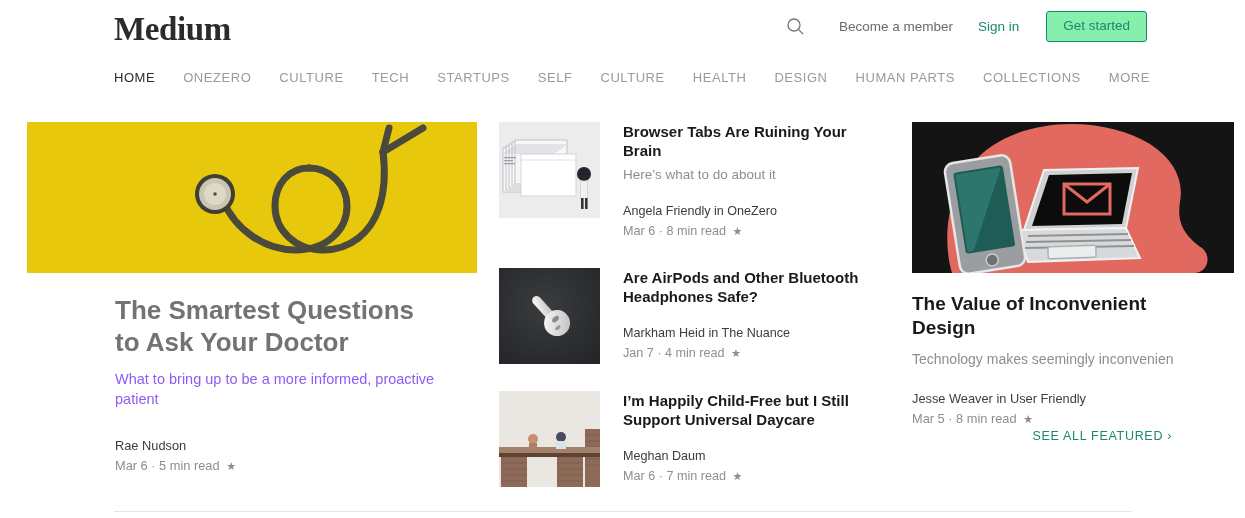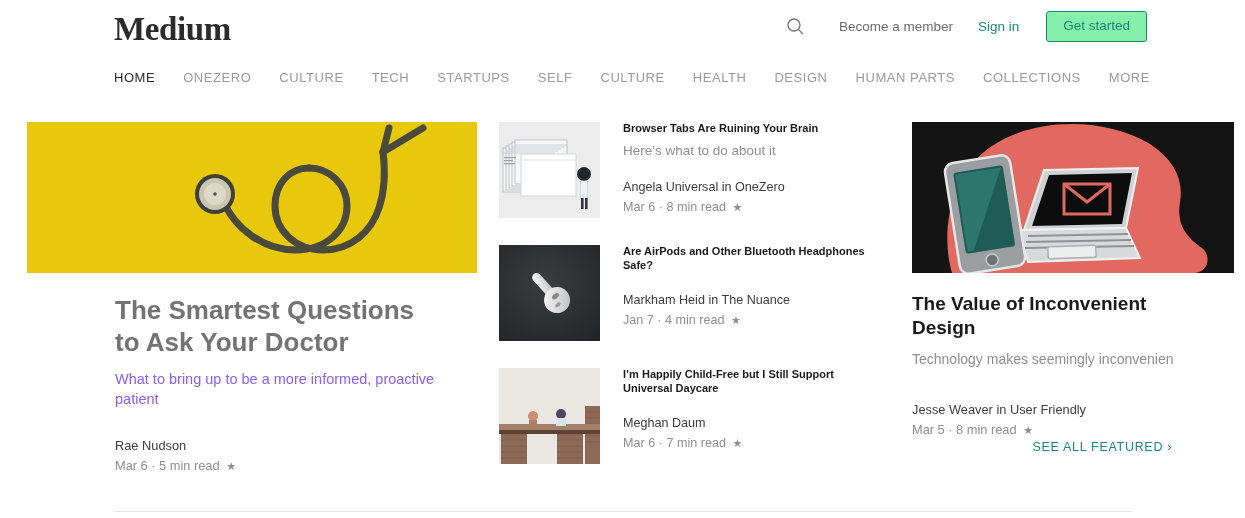--- a/index.html
+++ b/index.html
@@ -86,37 +86,37 @@
   .meta-author { font-size: 12.8px; color: #3c3c3c; line-height: 1.5; }
   .meta-line { font-size: 12.8px; color: #8e8e8e; line-height: 1.6; }
   .star { color: #8e8e8e; font-size: 11px; margin-left: 3px; }
 
   
   .col-mid { position: absolute; left: 499px; top: 0; width: 395px; }
   .mid-card { display: flex; margin-bottom: 27px; cursor: pointer; }
   .thumb { width: 101px; height: 96px; flex: 0 0 101px; position: relative; overflow: hidden; }
   .mid-text { padding-left: 23px; flex: 1 1 auto; }
   .mid-title {
-    font-size: 11px; font-weight: bold; line-height: 1.27; color: #1a1a1a;
+    font-size: 15px; font-weight: bold; line-height: 1.27; color: #1a1a1a;
     margin: 0; max-width: 260px;
   }
   .mid-sub { font-size: 13.5px; color: #8e8e8e; margin: 6px 0 0 0; line-height: 1.35; }
   .mid-meta { margin-top: 18px; }
   .mid-meta .meta-author { font-size: 12.6px; }
   .mid-meta .meta-line { font-size: 12.6px; }
 
   
   .col-right { position: absolute; left: 912px; top: 0; width: 322px; }
   .right-img { width: 322px; height: 151px; overflow: hidden; position: relative; background:#141414; cursor: pointer; }
   .right-title {
     font-size: 19px; font-weight: bold; line-height: 1.25; color: #1a1a1a;
     margin: 19px 0 0 0; max-width: 250px; cursor: pointer;
   }
   .right-sub { font-size: 14px; color: #8e8e8e; margin: 10px 0 0 0; line-height: 1.35; }
-  .right-meta { margin-top: 32px; }
+  .right-meta { margin-top: 21px; }
   .right-meta .meta-author { font-size: 12.8px; }
   .right-meta .meta-line { font-size: 12.8px; }
   .see-all {
     text-align: right; font-size: 12.5px; letter-spacing: 0.7px;
     color: #1a8870; cursor: pointer; padding-right: 62px;
   }
   .see-all .chev { margin-left: 4px; }
 
   
   .divider {
@@ -228,21 +228,21 @@
             <circle cx="85" cy="52" r="7" fill="#23252b"></circle>
             <rect x="81.5" y="59" width="7" height="18" fill="#f2f2f3" stroke="#c8cbd0" stroke-width="0.7"></rect>
             <rect x="82" y="76" width="2.6" height="11" fill="#33363c"></rect>
             <rect x="86" y="76" width="2.6" height="11" fill="#33363c"></rect>
           </svg>
         </div>
         <div class="mid-text">
           <h3 class="mid-title">Browser Tabs Are Ruining Your Brain</h3>
           <p class="mid-sub">Here’s what to do about it</p>
           <div class="mid-meta">
-            <div class="meta-author">Angela Universal in OneZero</div>
+            <div class="meta-author">Angela Friendly in OneZero</div>
             <div class="meta-line">
               <span>Mar 6</span>
               <span>·</span>
               <span>8 min read</span>
               <span class="star">★</span>
             </div>
           </div>
         </div>
       </div>
 

